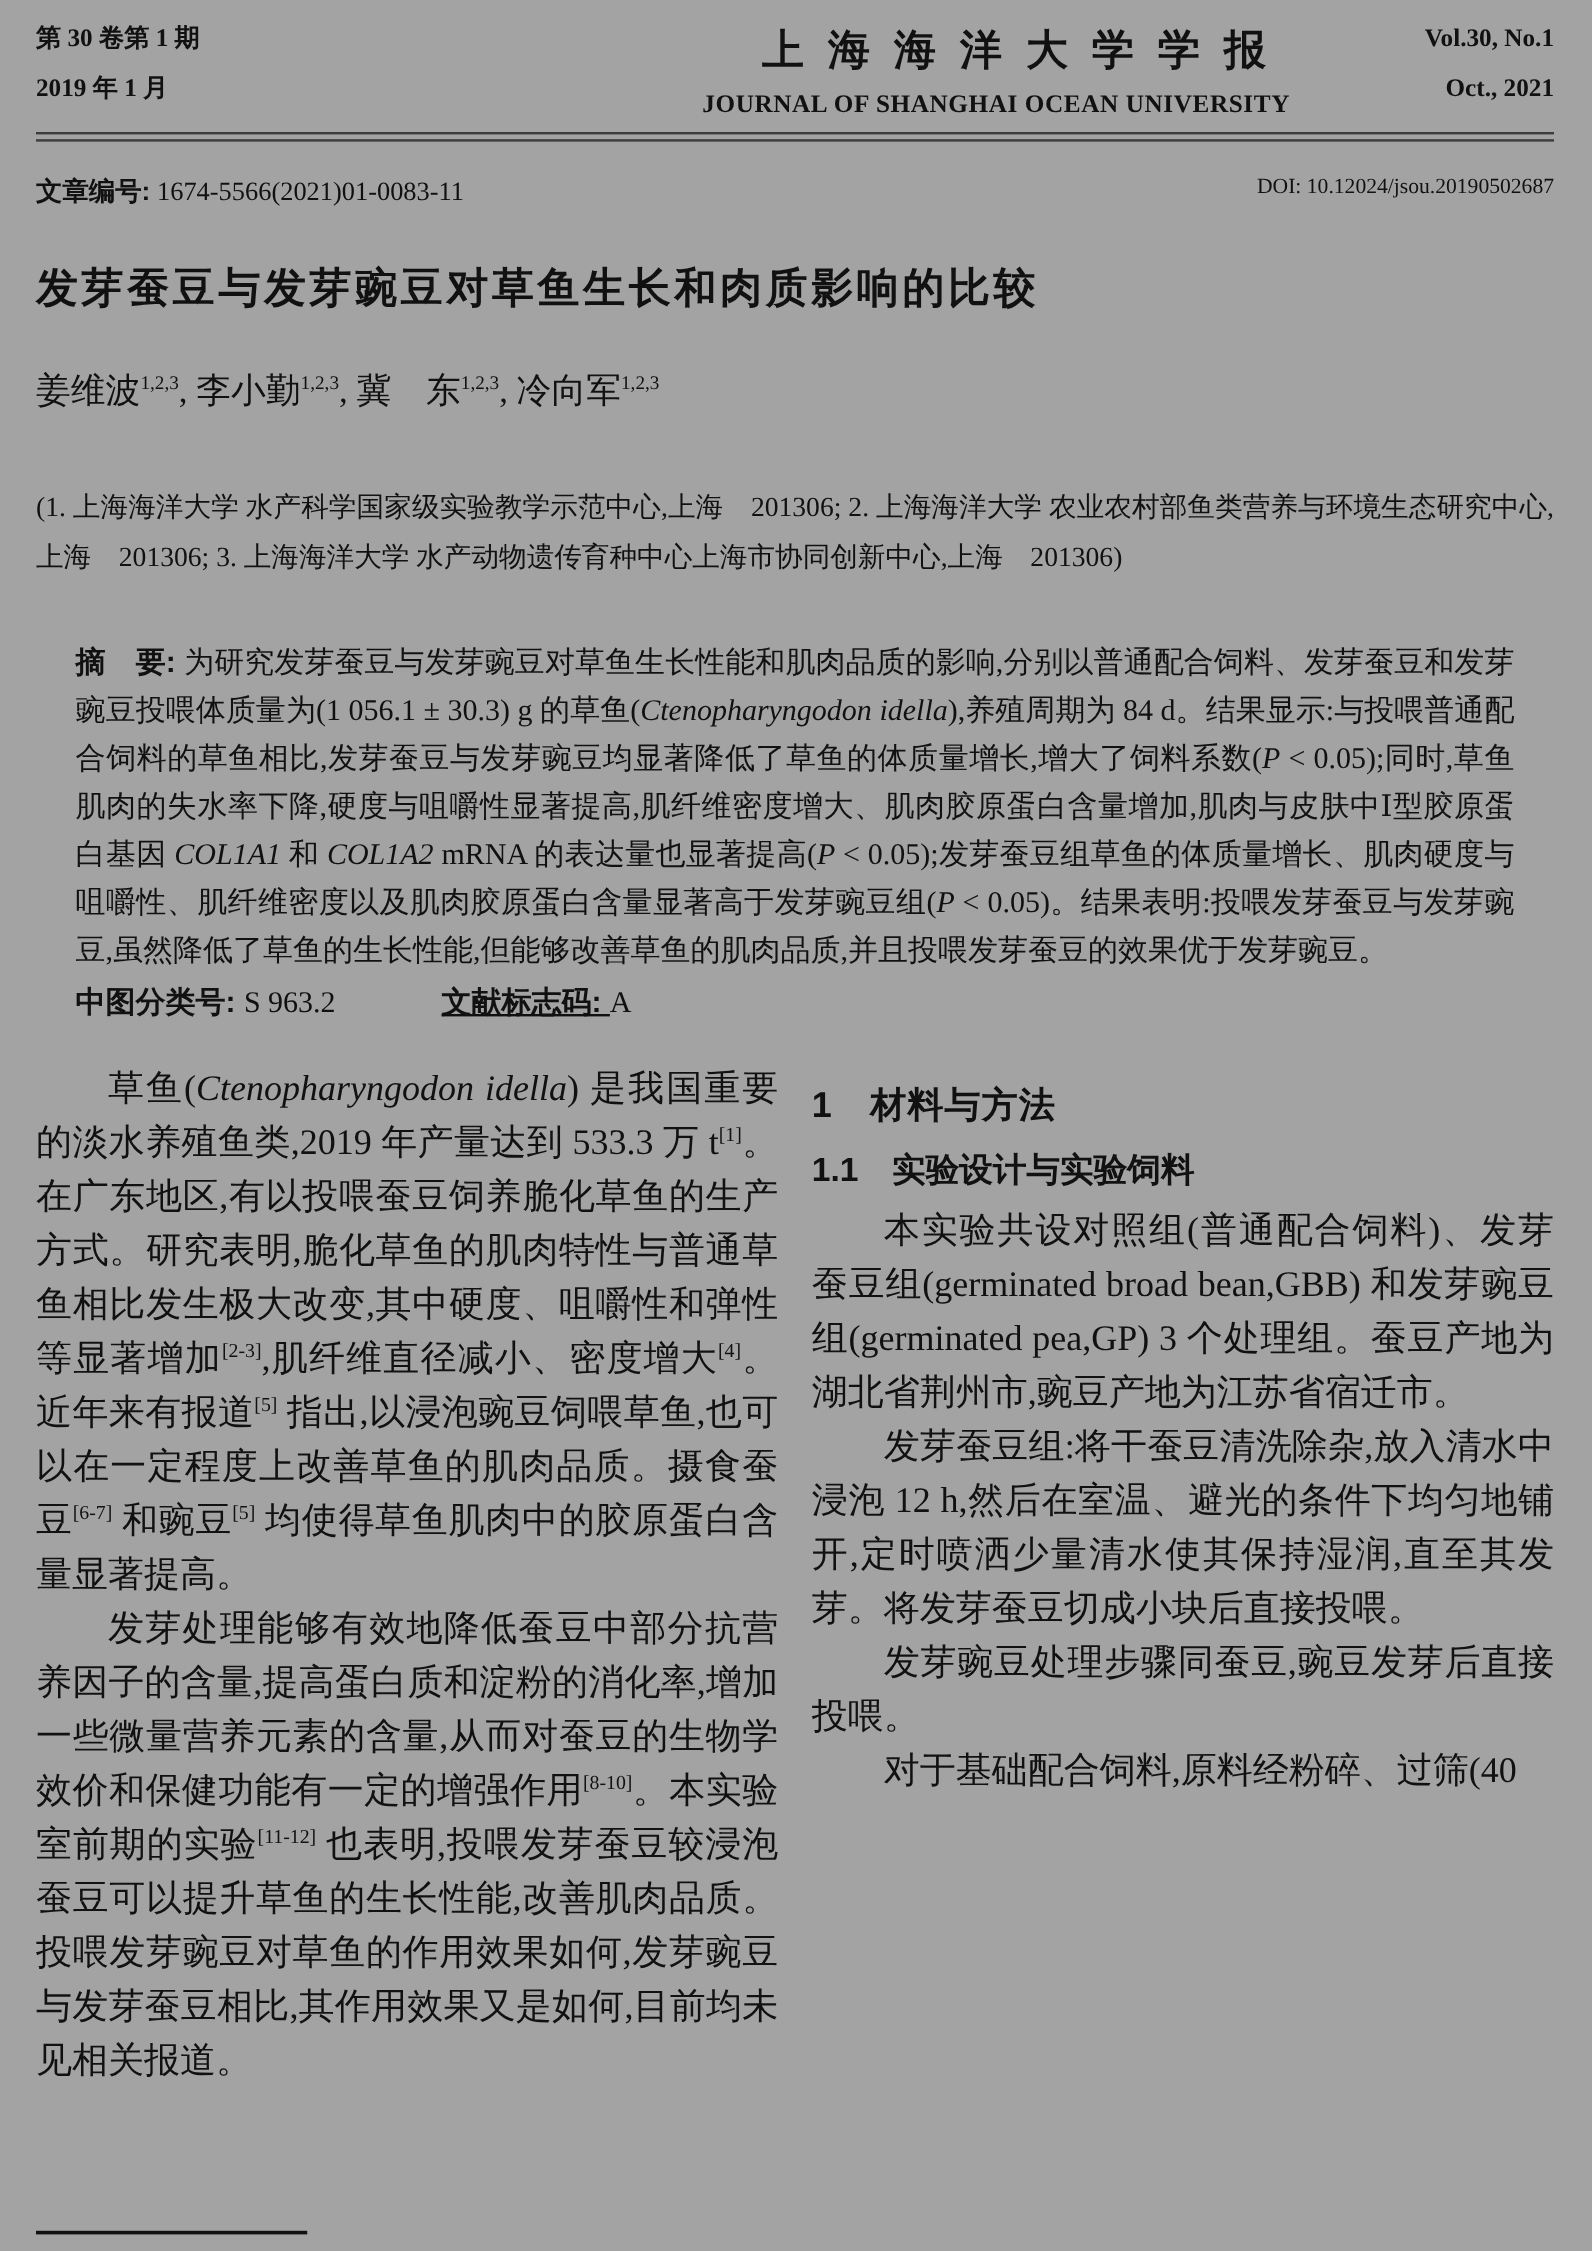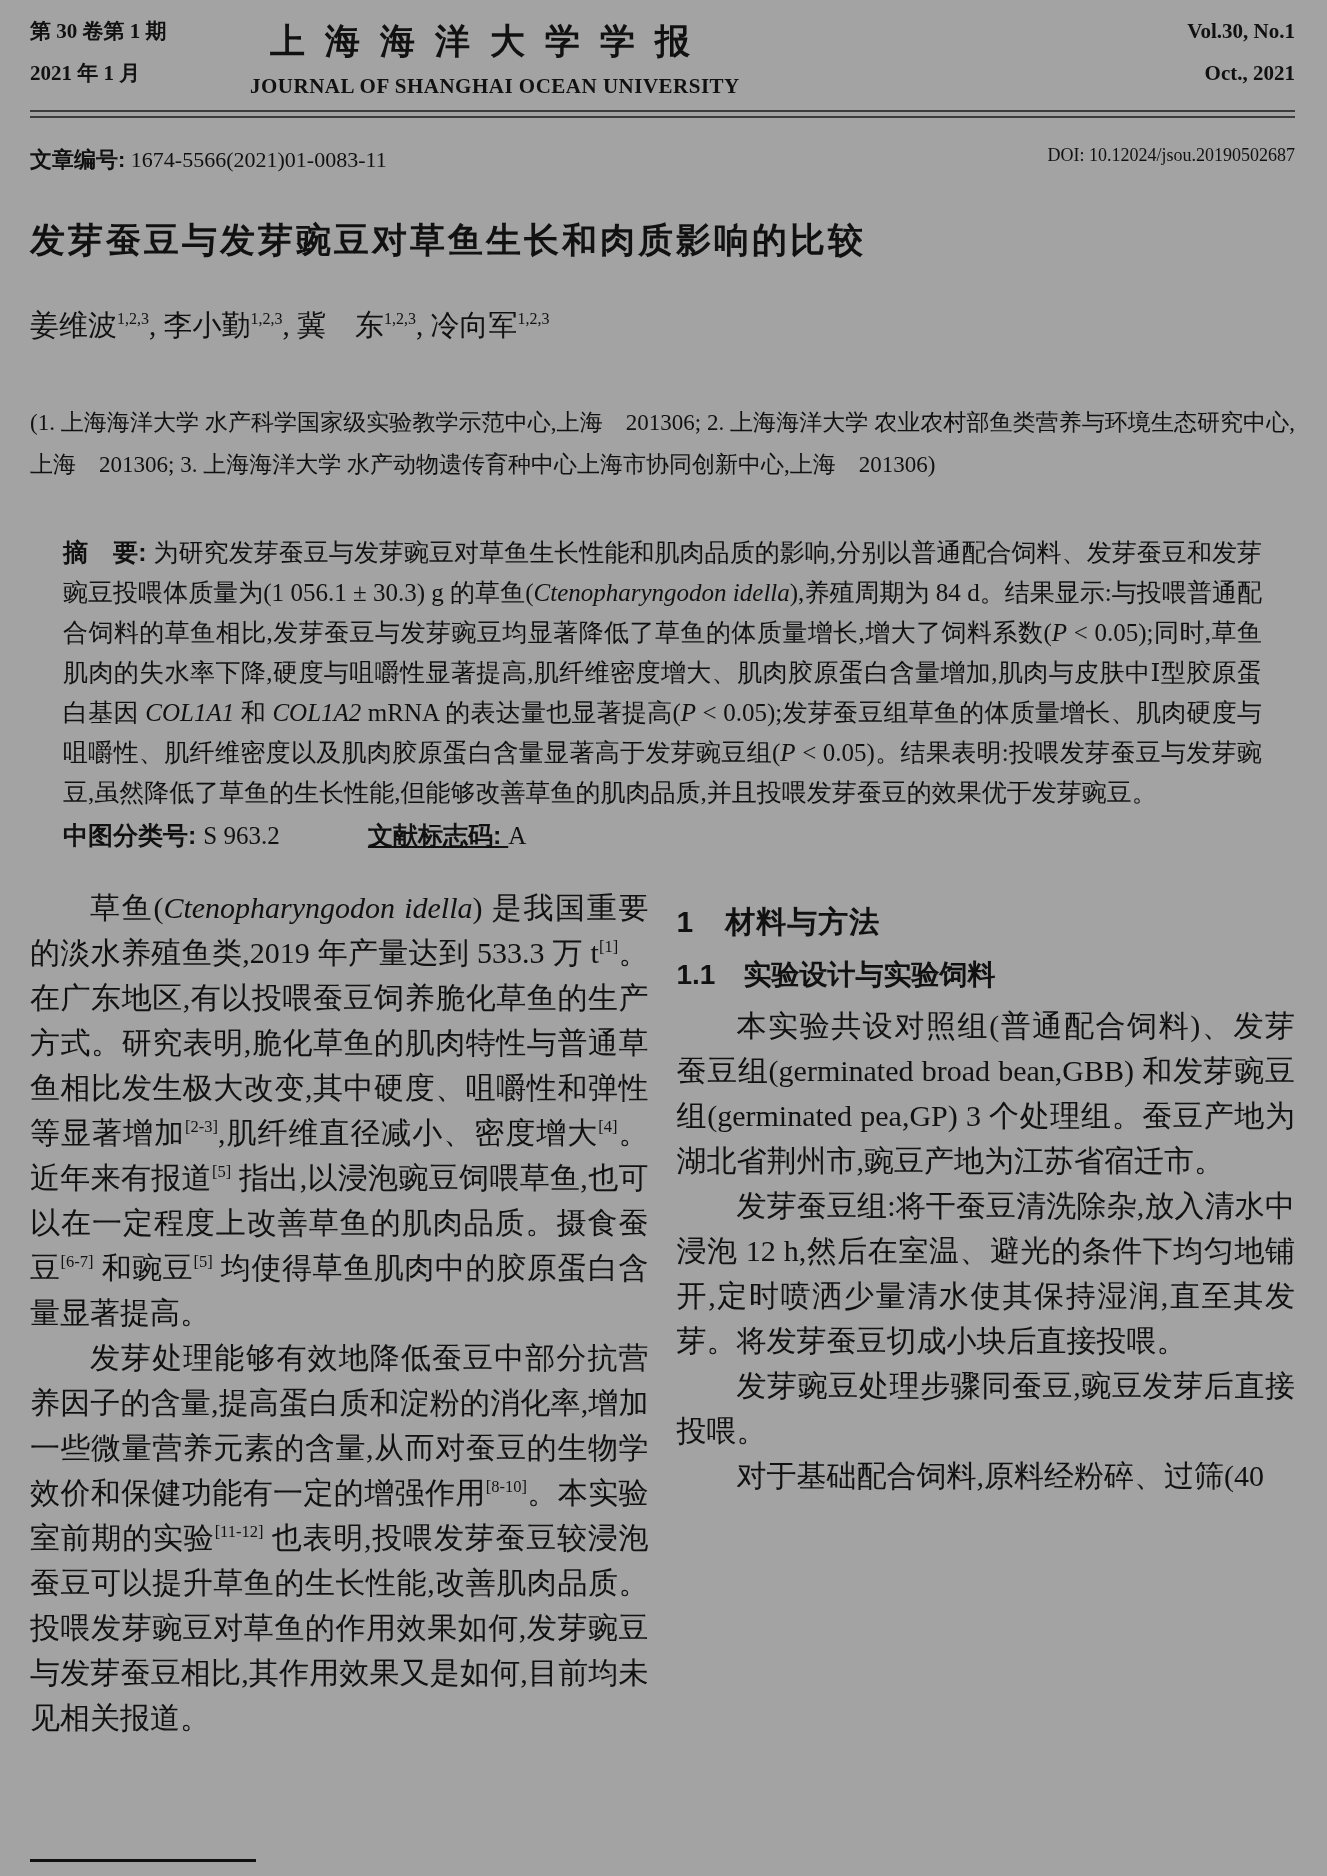--- a/index.html
+++ b/index.html
@@ -8,21 +8,21 @@
     position:relative; width:1327px; height:1876px; margin:0 auto;
     background:#a3a3a3; color:#111; overflow:hidden;
     padding:18px 32px 0 30px;
     font-family:"Liberation Serif","DejaVu Serif",serif;
   }
   
   .masthead { display:flex; justify-content:space-between; align-items:flex-start; }
   .mh-left, .mh-right { width:220px; font-weight:bold; font-size:21px; line-height:26px; }
   .mh-right { text-align:right; }
   .mh-line2 { margin-top:16px; }
-  .mh-center { flex:1; text-align:left; }
+  .mh-center { flex:1; text-align:right; }
   .journal-cn { font-size:35px; letter-spacing:20px; text-indent:20px; font-weight:600; }
   .journal-en { margin-top:9px; font-size:21px; font-weight:bold; letter-spacing:.5px; }
   .double-rule { margin-top:11px; height:8px; border-top:2px solid #3c3c3c; border-bottom:2px solid #3c3c3c; }
   
   .meta-row { margin-top:27px; display:flex; justify-content:space-between; font-size:22px; }
   .lbl { font-family:"Liberation Sans","DejaVu Sans",sans-serif; font-weight:bold; }
   .meta-doi { font-size:18px; }
   
   .title {
     margin-top:42px; font-size:35px; font-weight:bold; letter-spacing:3px;
@@ -57,21 +57,21 @@
   .footnote-rule { position:absolute; left:30px; bottom:14px; width:226px; border-top:3px solid #111; }
 </style>
 </head>
 <body>
 
 <div class="page">
 
   <header class="masthead">
     <div class="mh-left">
       <div>第 30 卷第 1 期</div>
-      <div class="mh-line2">2021 年 1 月</div>
+      <div class="mh-line2">2019 年 1 月</div>
     </div>
     <div class="mh-center">
       <div class="journal-cn">上海海洋大学学报</div>
       <div class="journal-en">JOURNAL OF SHANGHAI OCEAN UNIVERSITY</div>
     </div>
     <div class="mh-right">
       <div>Vol.30, No.1</div>
       <div class="mh-line2">Oct., 2021</div>
     </div>
   </header>

